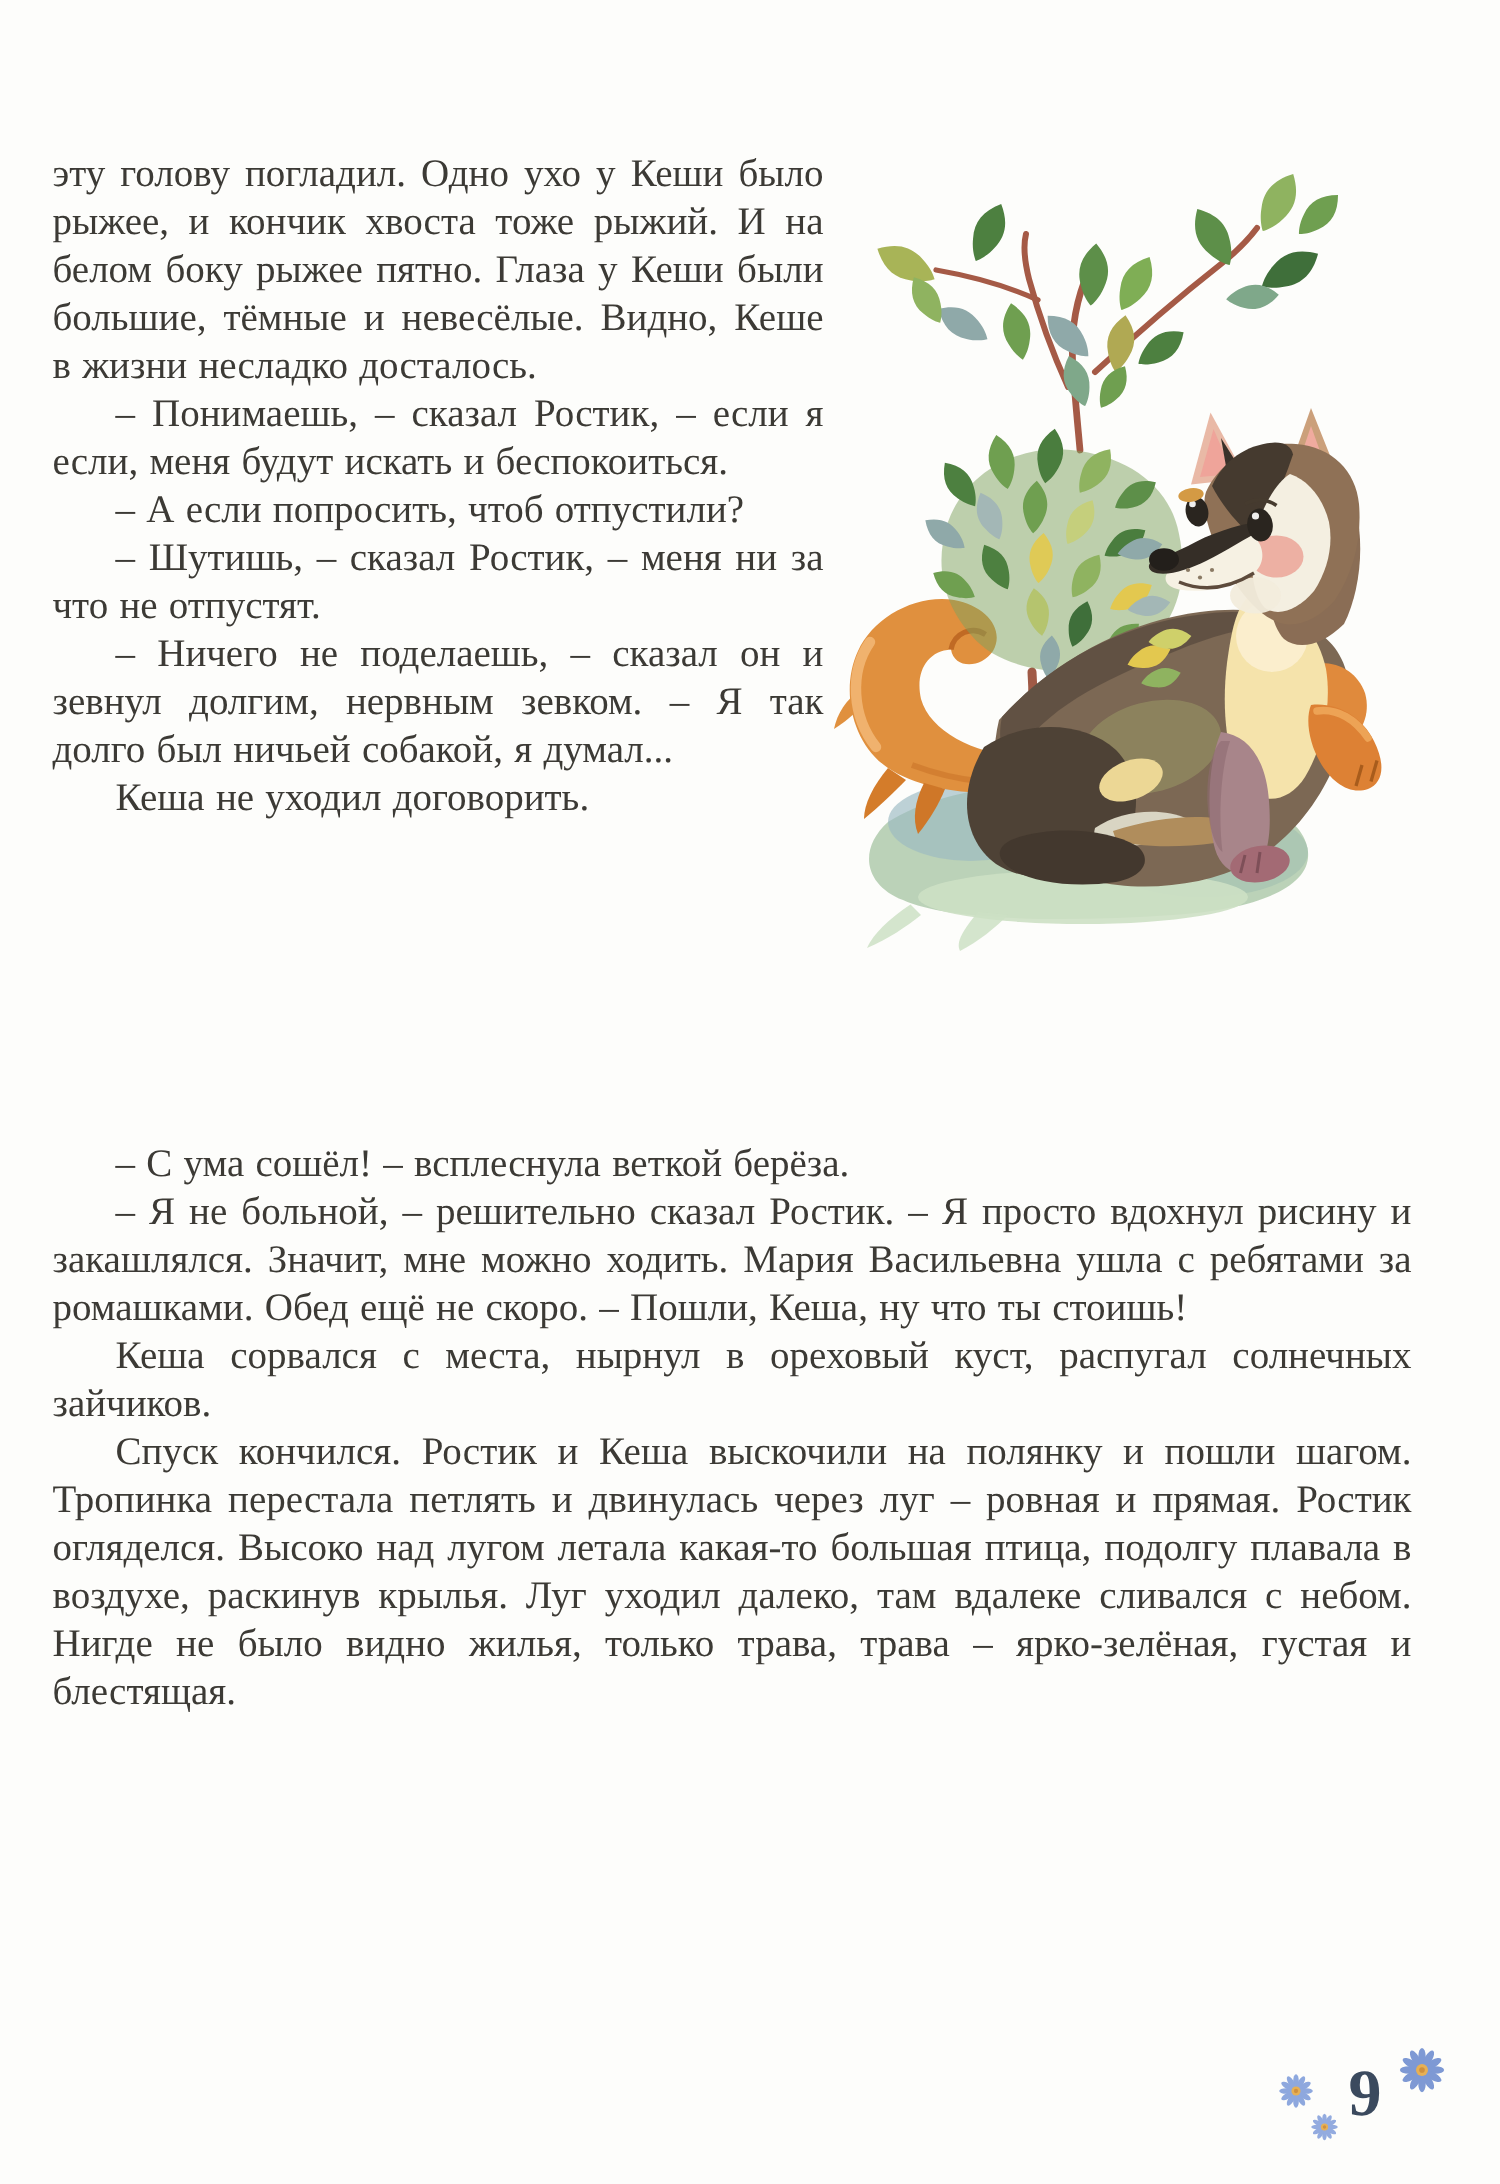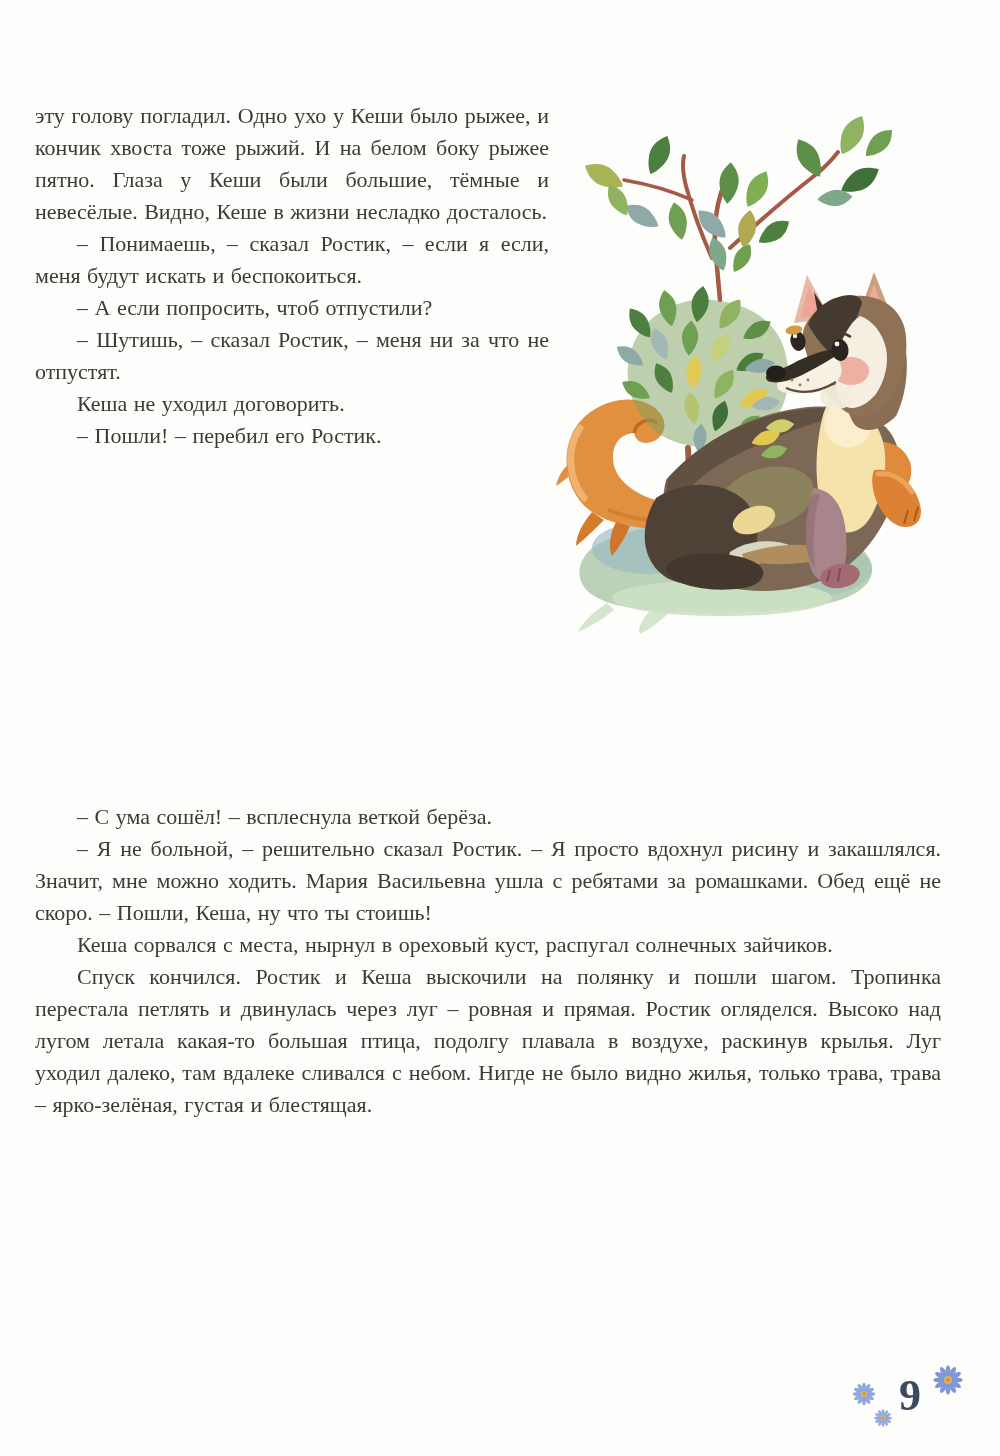--- a/index.html
+++ b/index.html
@@ -17,25 +17,24 @@
     left: 35px;
     top: 100px;
     width: 906px;
   }
   .narrow-col {
     width: 514px;
     min-height: 660px;
   }
   .full-col {
     width: 906px;
-    margin-top: 41px;
   }
   .para {
     margin: 0;
-    font-size: 22px;
+    font-size: 26px;
     line-height: 32px;
     text-align: justify;
     text-indent: 42px;
     word-spacing: 1px;
   }
   .para.no-indent { text-indent: 0; }
   .illustration {
     position: absolute;
     left: 552px;
     top: 108px;
@@ -61,22 +60,22 @@
 <body>
 
 <div class="page">
 
   <div class="content">
     <section class="narrow-col">
         <p class="para no-indent">эту голову погладил. Одно ухо у Кеши было рыжее, и кончик хвоста тоже рыжий. И на белом боку рыжее пят­но. Глаза у Кеши были большие, тёмные и невесёлые. Видно, Кеше в жизни несладко досталось.</p>
         <p class="para">– Понимаешь, – сказал Ростик, – если я если, меня будут искать и беспокоиться.</p>
         <p class="para">– А если попросить, чтоб отпу­стили?</p>
         <p class="para">– Шутишь, – сказал Ростик, – меня ни за что не отпустят.</p>
+        <p class="para">– Ничего не поделаешь, – ска­зал он и зевнул долгим, нервным зевком. – Я так долго был ничьей собакой, я думал...</p>
         <p class="para">Кеша не уходил договорить.</p>
-        <p class="para">– Пошли! – перебил его Ростик.</p>
       </section>
     <section class="full-col">
         <p class="para">– С ума сошёл! – всплеснула веткой берёза.</p>
         <p class="para">– Я не больной, – решительно сказал Ростик. – Я просто вдохнул рисину и закашлялся. Значит, мне можно ходить. Мария Васильевна ушла с ребятами за ромашками. Обед ещё не скоро. – Пошли, Кеша, ну что ты стоишь!</p>
         <p class="para">Кеша сорвался с места, нырнул в ореховый куст, распугал солнечных зайчиков.</p>
         <p class="para">Спуск кончился. Ростик и Кеша выскочили на полянку и пошли шагом. Тропинка перестала петлять и двинулась через луг – ровная и прямая. Ростик огляделся. Высоко над лугом летала какая-то большая птица, подолгу плавала в воздухе, раскинув крылья. Луг уходил далеко, там вдалеке сливался с небом. Нигде не было видно жилья, только трава, трава – ярко-зелёная, густая и блестящая.</p>
       </section>
   </div>
 
   <figure class="illustration">

